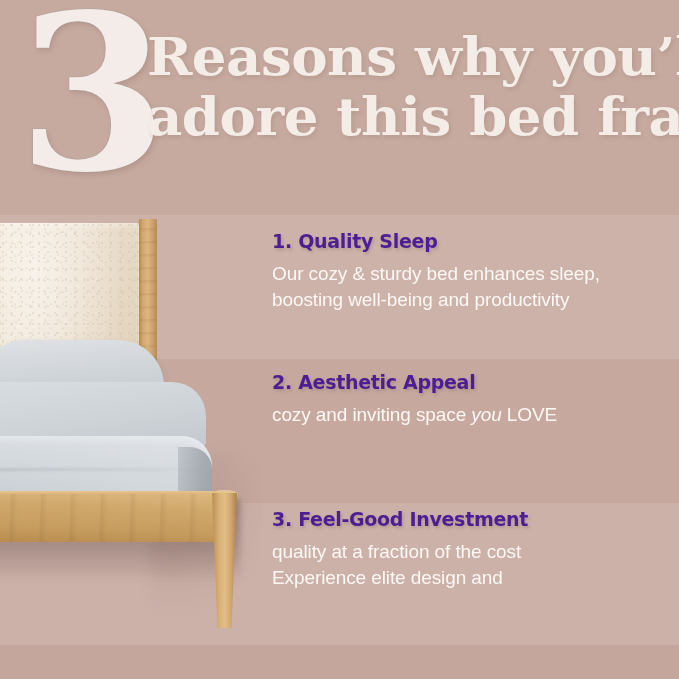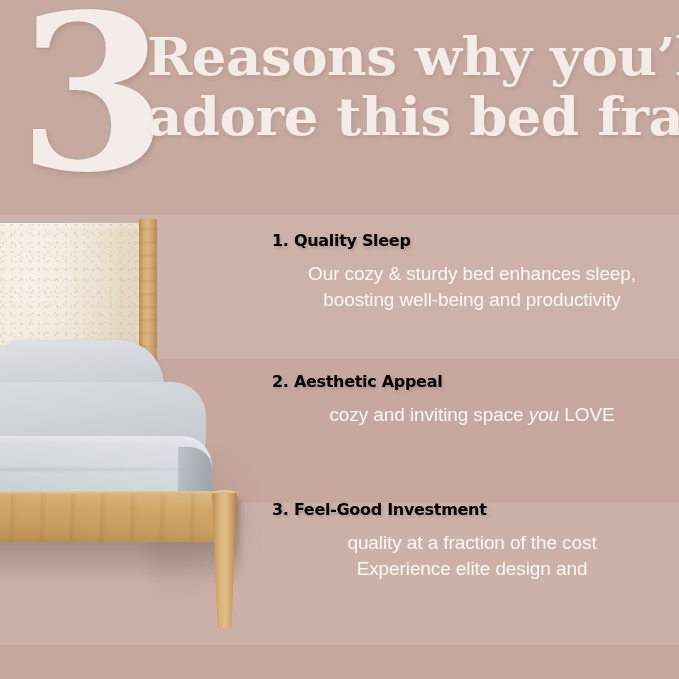--- a/index.html
+++ b/index.html
@@ -248,42 +248,42 @@
     top: 200px;
     width: 400px;
   }
   .reason {
     position: absolute;
     left: 0;
     width: 400px;
   }
   .reason-1 { top: 26px; }
   .reason-2 { top: 167px; }
-  .reason-3 { top: 295px; }
+  .reason-3 { top: 304px; }
 
   .reason-title {
     font-family: "DejaVu Sans", sans-serif;
     font-weight: 700;
-    font-size: 16px;
+    font-size: 19px;
     line-height: 30px;
-    color: #000000;
+    color: #4c1d95;
     letter-spacing: -0.3px;
     white-space: nowrap;
     text-shadow: 1.5px 2px 3px rgba(120, 92, 84, 0.30);
   }
   .reason-body {
     margin-top: 5px;
     font-family: "Liberation Sans", sans-serif;
     font-weight: 400;
     font-size: 19px;
     line-height: 26px;
     color: #fbf7f5;
     letter-spacing: -0.1px;
   }
-  .reason-body .line { white-space: nowrap; display: block; text-align: center; }
+  .reason-body .line { white-space: nowrap; display: block; }
   .reason-body em { font-style: italic; margin-top: 10px; }
 </style>
 </head>
 <body>
 
 <div id="canvas">
 
   <div class="band band-1"></div>
   <div class="band band-2"></div>
   <div class="band band-3"></div>

